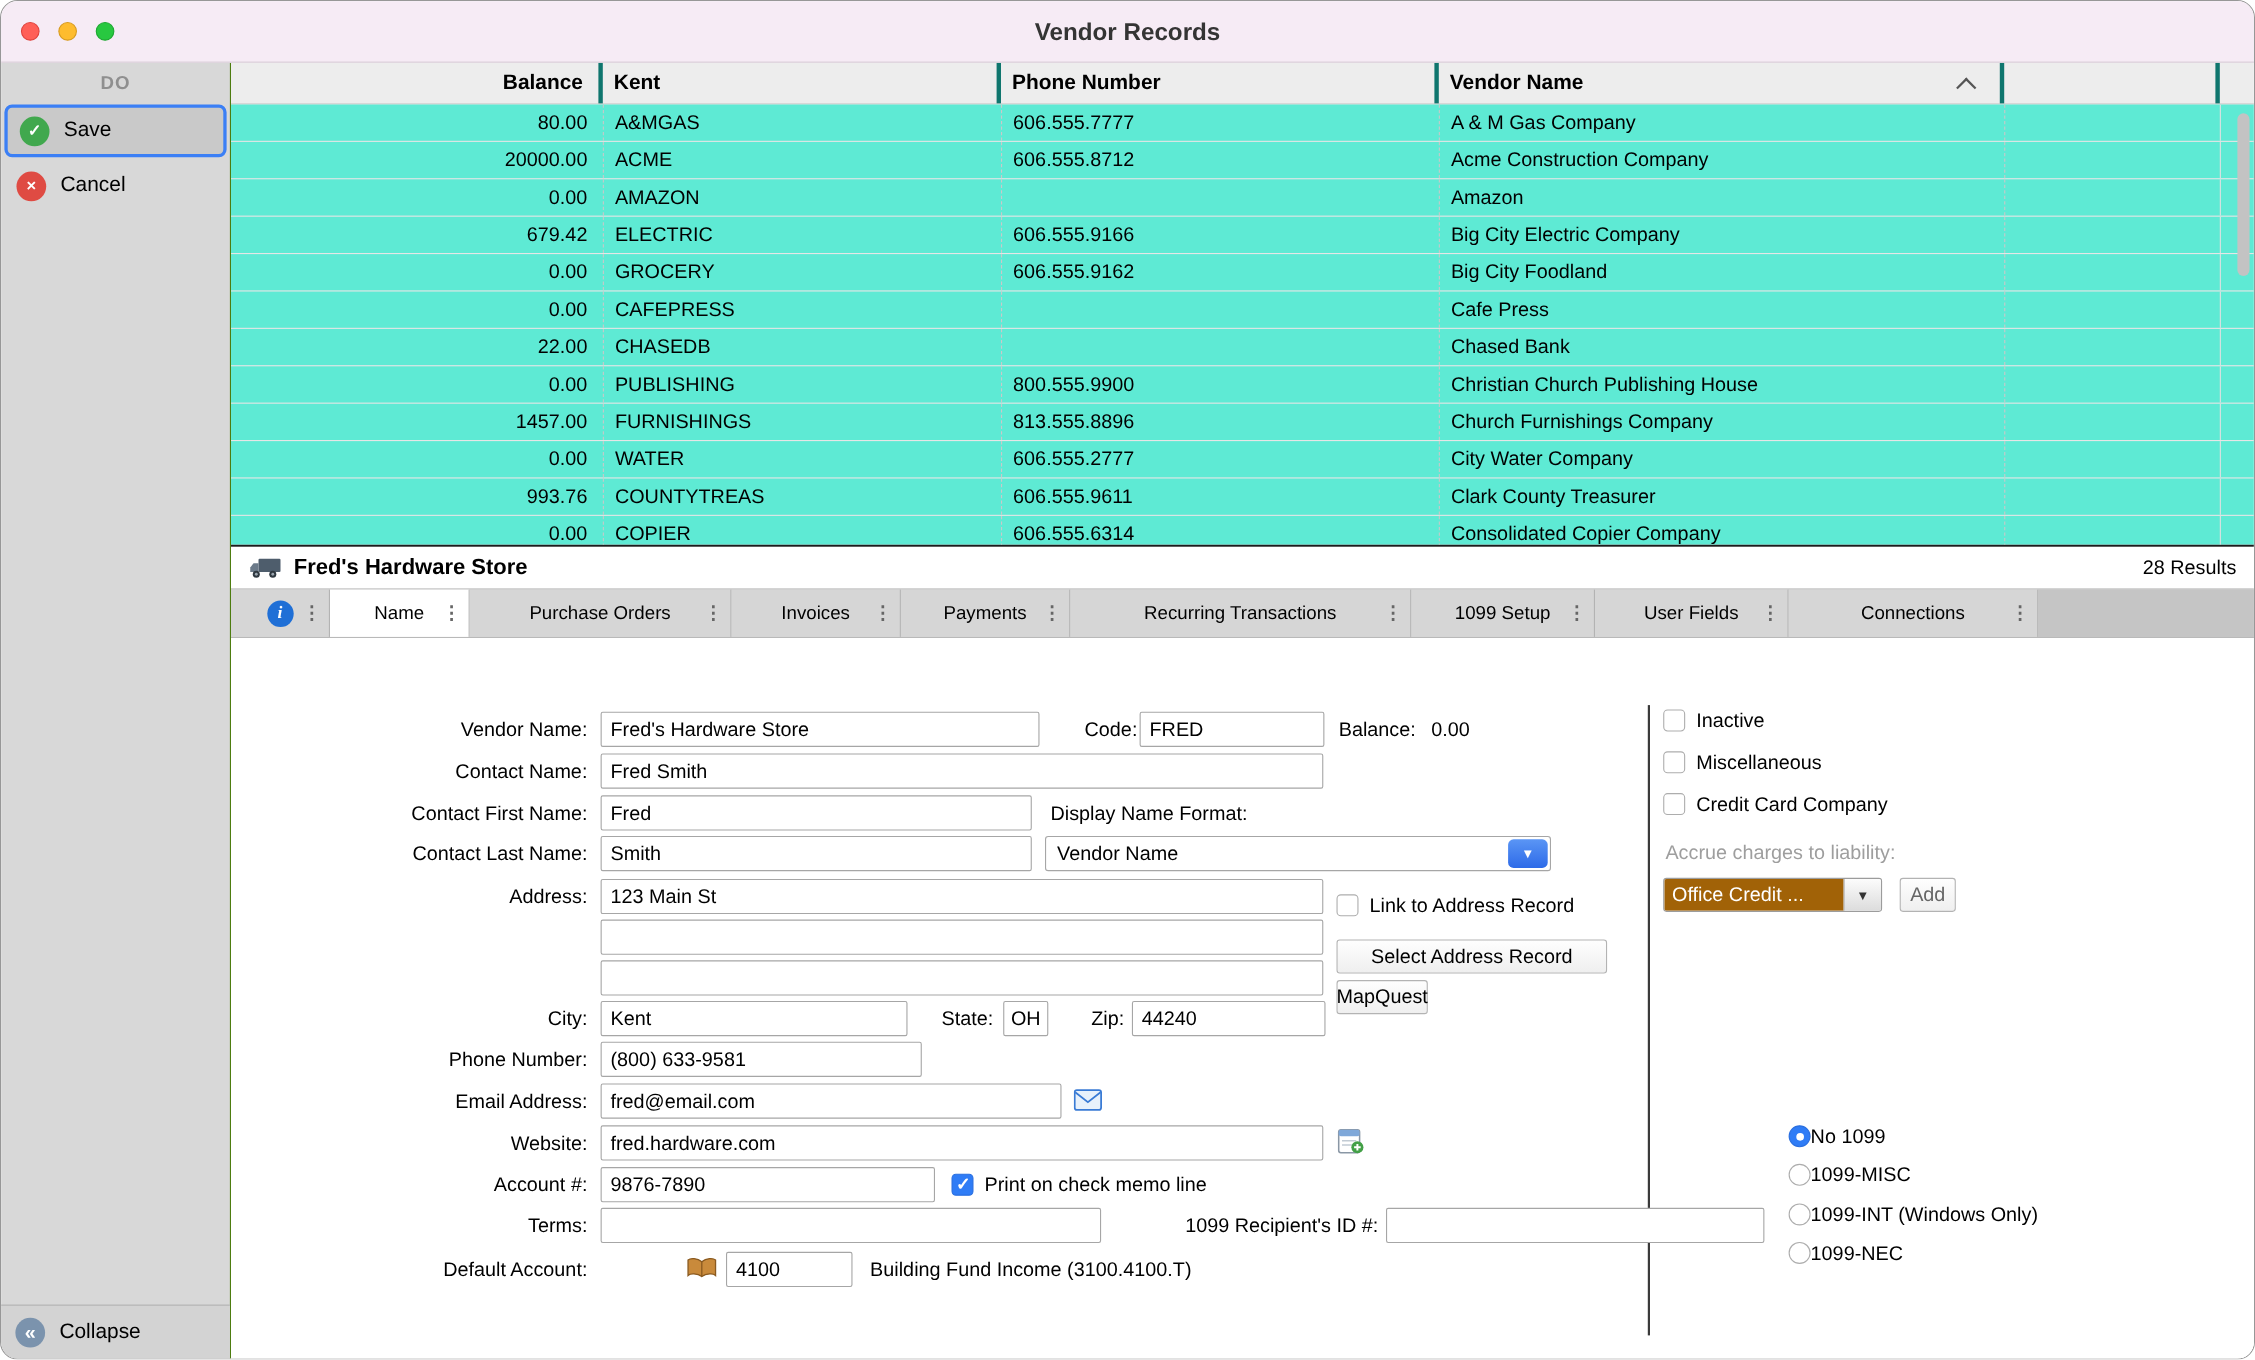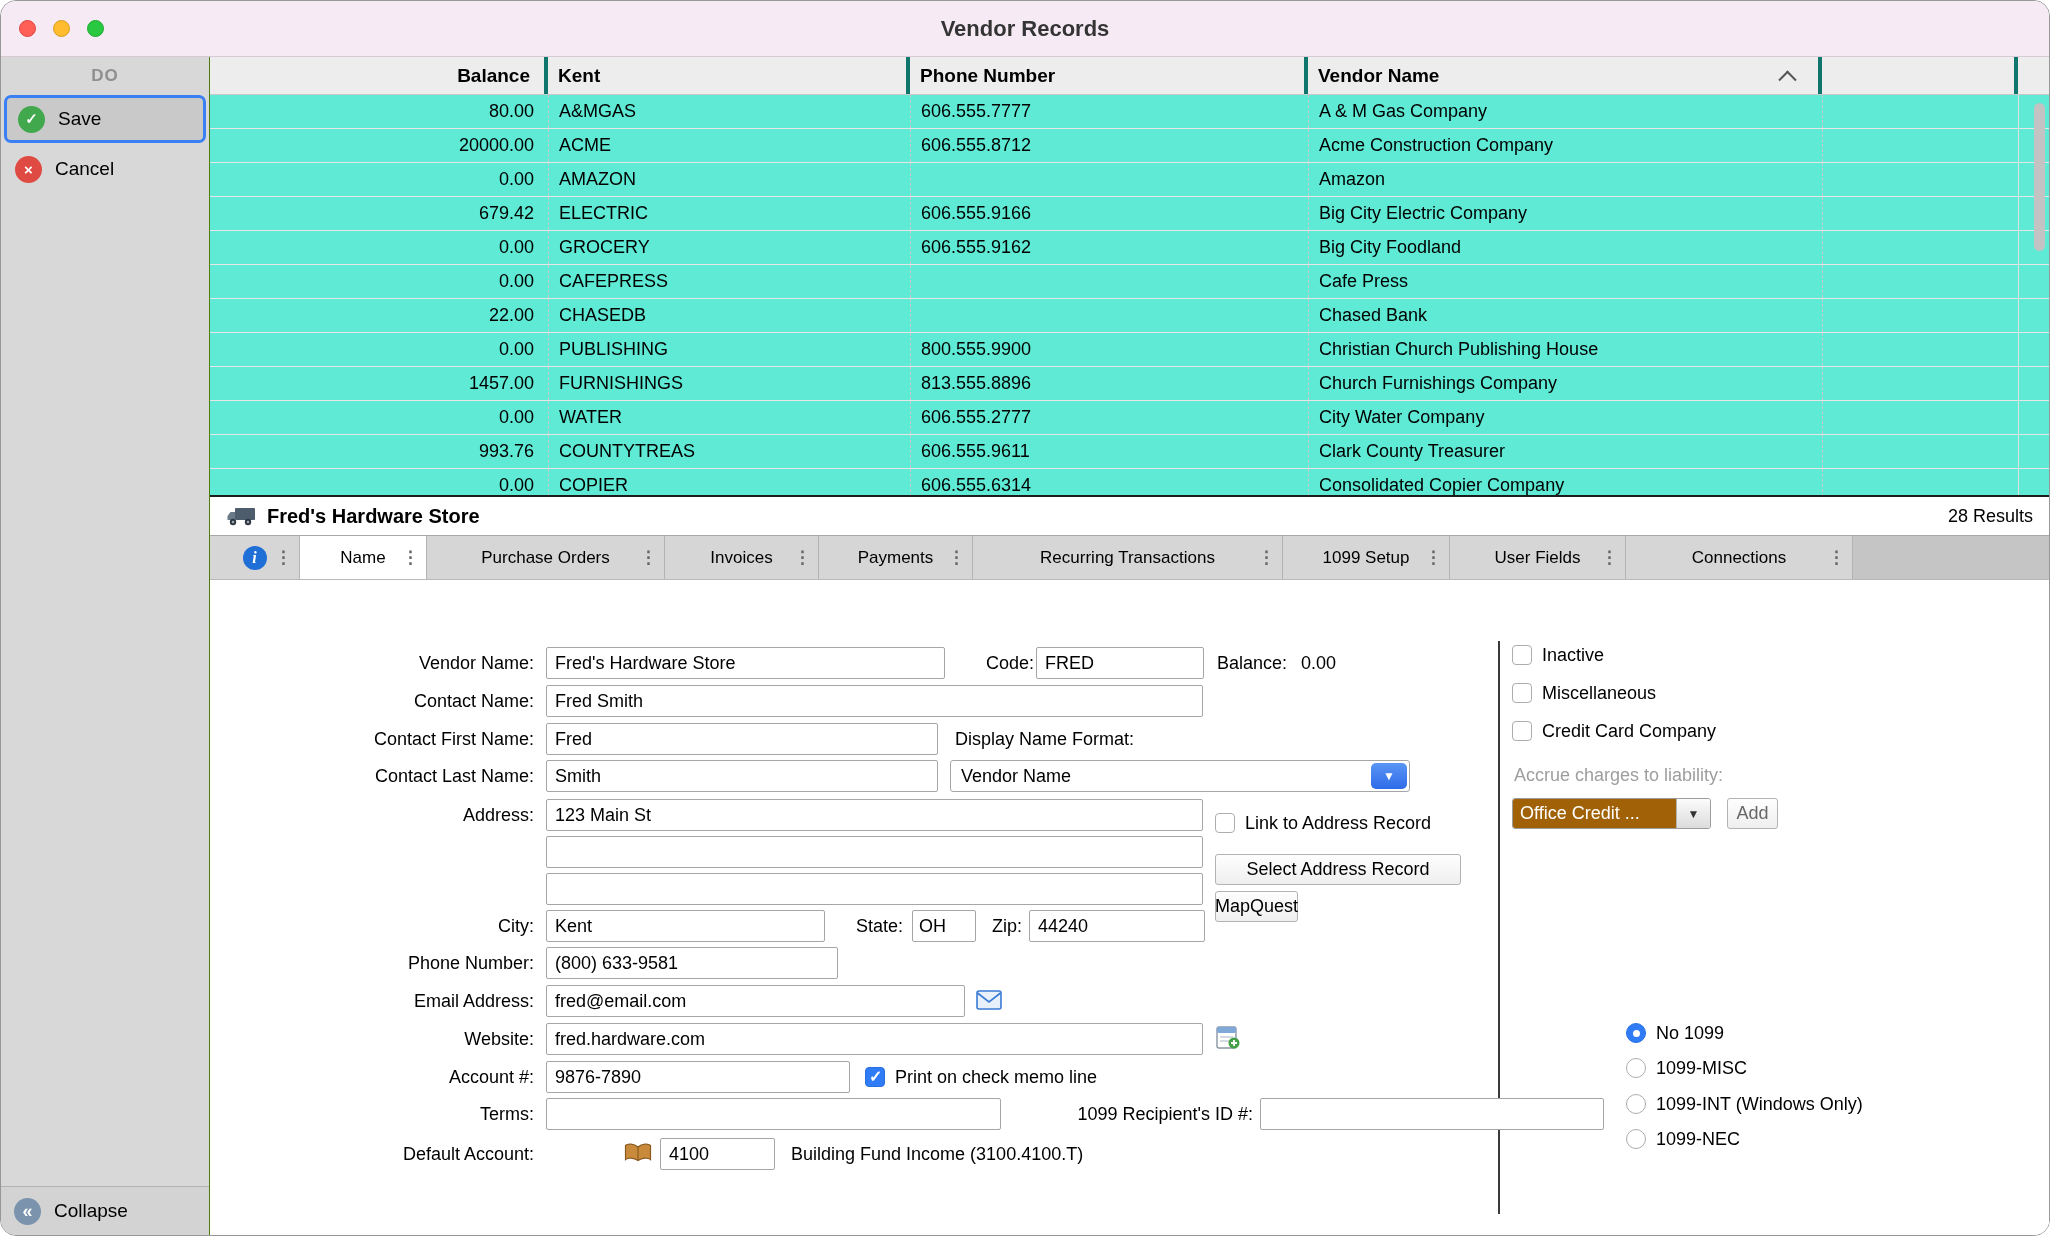--- a/index.html
+++ b/index.html
@@ -86,21 +86,21 @@
          padding:0 8px; font-size:18px; font-family:"Liberation Sans", sans-serif; color:#000; }
   .btn { position:absolute; height:31px; border:1px solid #b3b3b3; border-radius:3px;
          background:linear-gradient(#fefefe,#efefef); font-size:18px;
          display:flex; align-items:center; justify-content:center; padding:0 10px; }
   .group { position:absolute; left:0; top:0; width:100%; height:100%; }
   .cb-row { position:absolute; left:1302px; display:flex; align-items:center; gap:10px; height:26px; }
   .cb { width:20px; height:20px; border:1px solid #adadad; border-radius:4px; background:#fff;
         position:relative; flex:0 0 20px; }
   .cb.on { background:#2f7cf6; border-color:#2a6fe0; }
   .cb.on::after { content:"✓"; position:absolute; left:3px; top:-1px; color:#fff; font-size:16px; font-weight:bold; }
-  .radio-row { position:absolute; left:1416px; display:flex; align-items:center; gap:10px; height:26px; }
+  .radio-row { position:absolute; left:1416px; display:flex; align-items:center; height:26px; }
   .radio { width:20px; height:20px; border-radius:50%; border:1px solid #adadad; background:#fff;
            position:relative; flex:0 0 20px; }
   .radio.on { background:#2f7cf6; border-color:#2a6fe0; }
   .radio.on::after { content:""; position:absolute; left:6px; top:6px; width:7px; height:7px;
                      border-radius:50%; background:#fff; }
   .divider { position:absolute; left:1288px; top:29px; width:2px; height:573px; background:#3a3a3a; }
   .muted { color:#9e9e9e; }
   .dd-box { position:absolute; height:32px; border:1px solid #a6a6a6; border-radius:3px; background:#fff;
             display:flex; align-items:center; overflow:hidden; }
   .dd-box .dd-text { flex:1; padding:0 10px; white-space:nowrap; overflow:hidden; }
@@ -347,21 +347,21 @@
         <div class="cb-row" style="left:1005px;top:198px">
           <span class="cb"></span>
           <span>Link to Address Record</span>
         </div>
         <div class="btn" style="left:1005px;top:242px;width:246px">Select Address Record</div>
         <div class="btn" style="left:1005px;top:279px;width:83px">MapQuest</div>
 
         <div class="lbl" style="left:20px;top:298px;width:304px">City:</div>
         <input class="inp" style="left: 336px; top: 298px; width: 279px;" value="Kent">
         <div class="lbl" style="left:600px;top:298px;width:93px">State:</div>
-        <input class="inp" style="left: 702px; top: 298px; width: 64px; padding: 12px 6px;" value="OH">
+        <input class="inp" style="left: 702px; top: 298px; width: 41px; padding: 12px 6px;" value="OH">
         <div class="lbl" style="left:740px;top:298px;width:72px">Zip:</div>
         <input class="inp" style="left: 819px; top: 298px; width: 176px;" value="44240">
 
         <div class="lbl" style="left:20px;top:335px;width:304px">Phone Number:</div>
         <input class="inp" style="left: 336px; top: 335px; width: 292px;" value="(800) 633-9581">
 
         <div class="lbl" style="left:20px;top:373px;width:304px">Email Address:</div>
         <input class="inp" style="left: 336px; top: 373px; width: 419px;" value="fred@email.com">
         <svg class="icon-abs" style="left:766px;top:377px" width="26" height="22" viewBox="0 0 26 22">
           <rect x="1" y="2" width="24" height="18" rx="2" fill="#e8f1fb" stroke="#3a7bd5" stroke-width="1.6"></rect>

